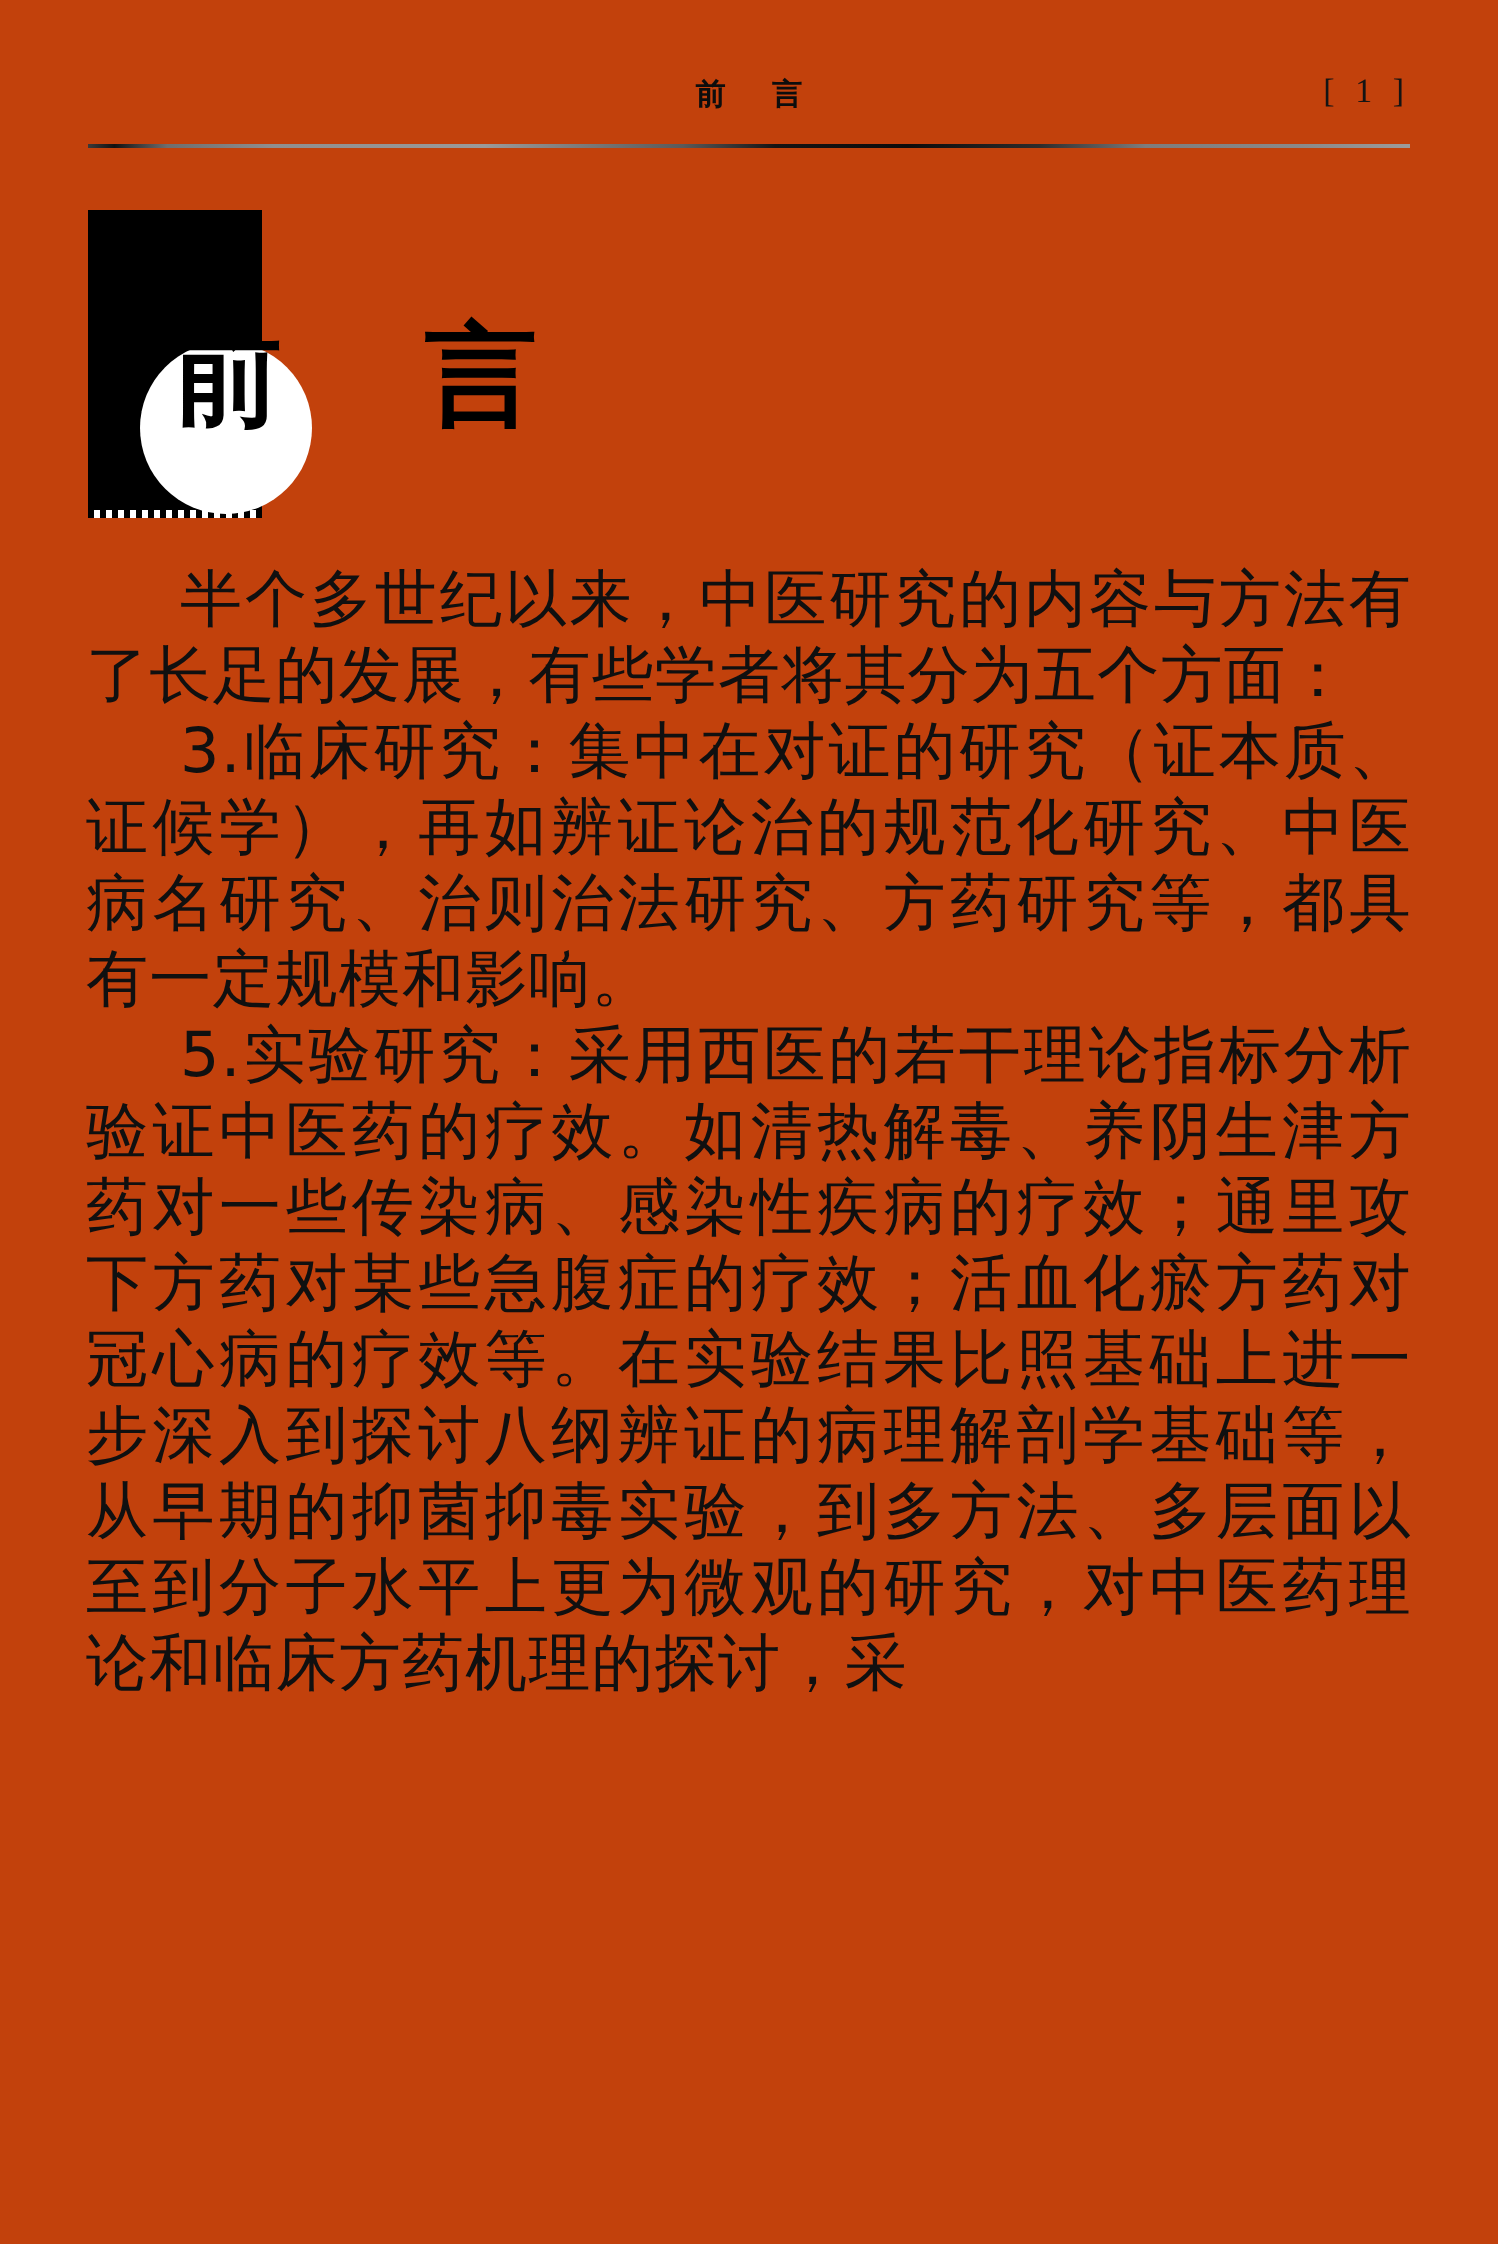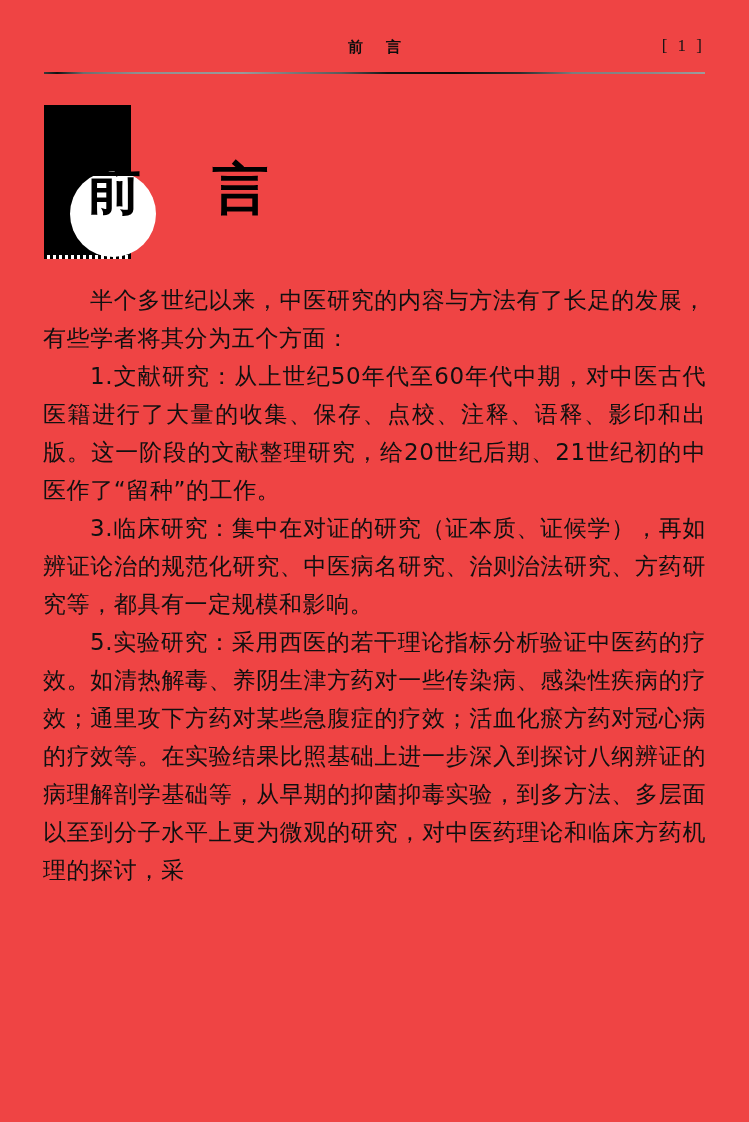--- a/index.html
+++ b/index.html
@@ -6,21 +6,21 @@
     margin: 0;
     padding: 0;
     background: #ffffff;
   }
 
   .page {
     position: relative;
     width: 749px;
     height: 1122px;
     margin: 0 auto;
-    background: #ef4444;
+    background: #c2410c;
     overflow: hidden;
     font-family: "DejaVu Sans", "Liberation Sans", sans-serif;
     color: #0b0b0b;
   }
 
   
   .header {
     position: absolute;
     left: 0;
     top: 38px;
@@ -119,21 +119,21 @@
   
   .body-col {
     position: absolute;
     left: 43px;
     top: 281px;
     width: 663px;
   }
 
   .para {
     margin: 0;
-    font-size: 23px;
+    font-size: 31px;
     line-height: 38px;
     text-align: justify;
     text-align-last: left;
     text-justify: inter-ideograph;
     text-indent: 47px;
     font-weight: 500;
     letter-spacing: 0.6px;
     color: #101010;
     font-family: "DejaVu Sans", "Liberation Sans", sans-serif;
   }
@@ -150,18 +150,17 @@
   <div class="header-rule"></div>
 
   <div class="title-block">
     <div class="title-slab"></div>
     <div class="title-cutout"></div>
   </div>
   <div class="title-text">前 言</div>
 
   <div class="body-col">
     <p class="para">半个多世纪以来，中医研究的内容与方法有了长足的发展，有些学者将其分为五个方面：</p>
-    <p class="para">1.文献研究：从上世纪50年代至60年代中期，对中医古代医籍进行了大量的收集、保存、点校、注释、语释、影印和出版。这一阶段的文献整理研究，给20世纪后期、21世纪初的中医作了“留种”的工作。</p>
     <p class="para">3.临床研究：集中在对证的研究（证本质、证候学），再如辨证论治的规范化研究、中医病名研究、治则治法研究、方药研究等，都具有一定规模和影响。</p>
     <p class="para">5.实验研究：采用西医的若干理论指标分析验证中医药的疗效。如清热解毒、养阴生津方药对一些传染病、感染性疾病的疗效；通里攻下方药对某些急腹症的疗效；活血化瘀方药对冠心病的疗效等。在实验结果比照基础上进一步深入到探讨八纲辨证的病理解剖学基础等，从早期的抑菌抑毒实验，到多方法、多层面以至到分子水平上更为微观的研究，对中医药理论和临床方药机理的探讨，采</p>
   </div>
 
 </div>
 
 </body></html>

